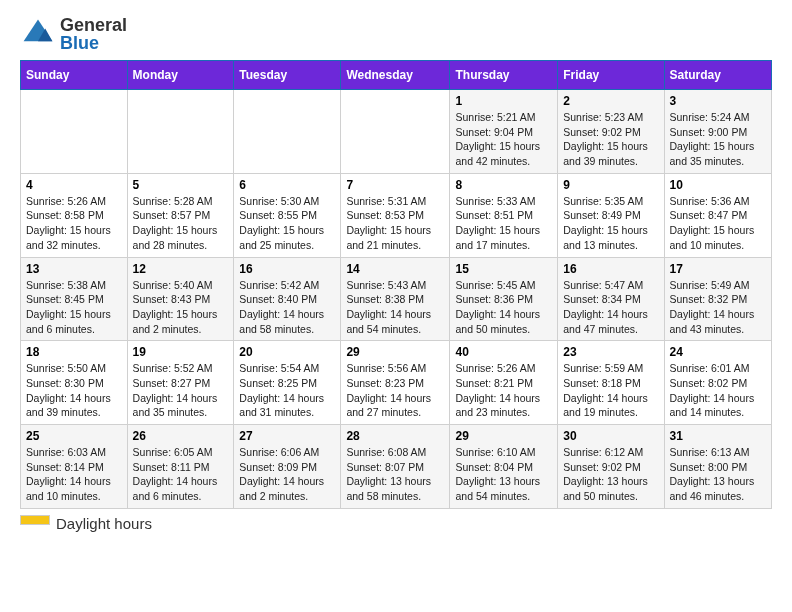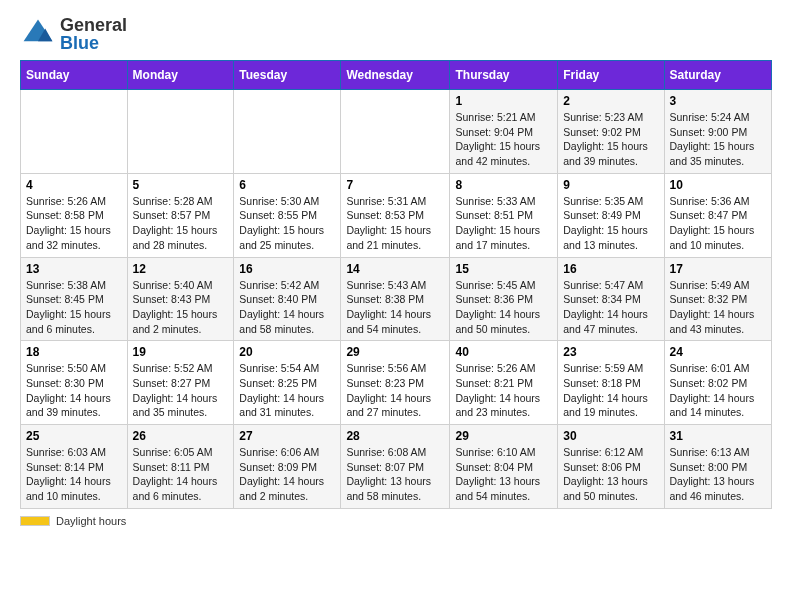--- a/index.html
+++ b/index.html
@@ -95,24 +95,24 @@
     .day-info {
       font-size: 10.5px;
       color: #222;
       line-height: 1.4;
     }
     .empty-cell {
       background: #fff !important;
     }
     .footer-note {
       margin-top: 6px;
-      font-size: 11px;
+      font-size: 15px;
       color: #333;
       display: flex;
-      align-items: center;
+      align-items: flex-start;
       gap: 6px;
     }
     .daylight-bar {
       display: inline-block;
       width: 30px;
       height: 10px;
       background: #f5c518;
       border: 1px solid #ccc;
       vertical-align: middle;
     }
@@ -329,21 +329,21 @@
         </td>
         <td>
           <span class="day-num">29</span>
           <div class="day-info">Sunrise: 6:10 AM
 Sunset: 8:04 PM
 Daylight: 13 hours and 54 minutes.</div>
         </td>
         <td>
           <span class="day-num">30</span>
           <div class="day-info">Sunrise: 6:12 AM
-Sunset: 8:06 PM
+Sunset: 9:02 PM
 Daylight: 13 hours and 50 minutes.</div>
         </td>
         <td>
           <span class="day-num">31</span>
           <div class="day-info">Sunrise: 6:13 AM
 Sunset: 8:00 PM
 Daylight: 13 hours and 46 minutes.</div>
         </td>
       </tr>
     </tbody>

